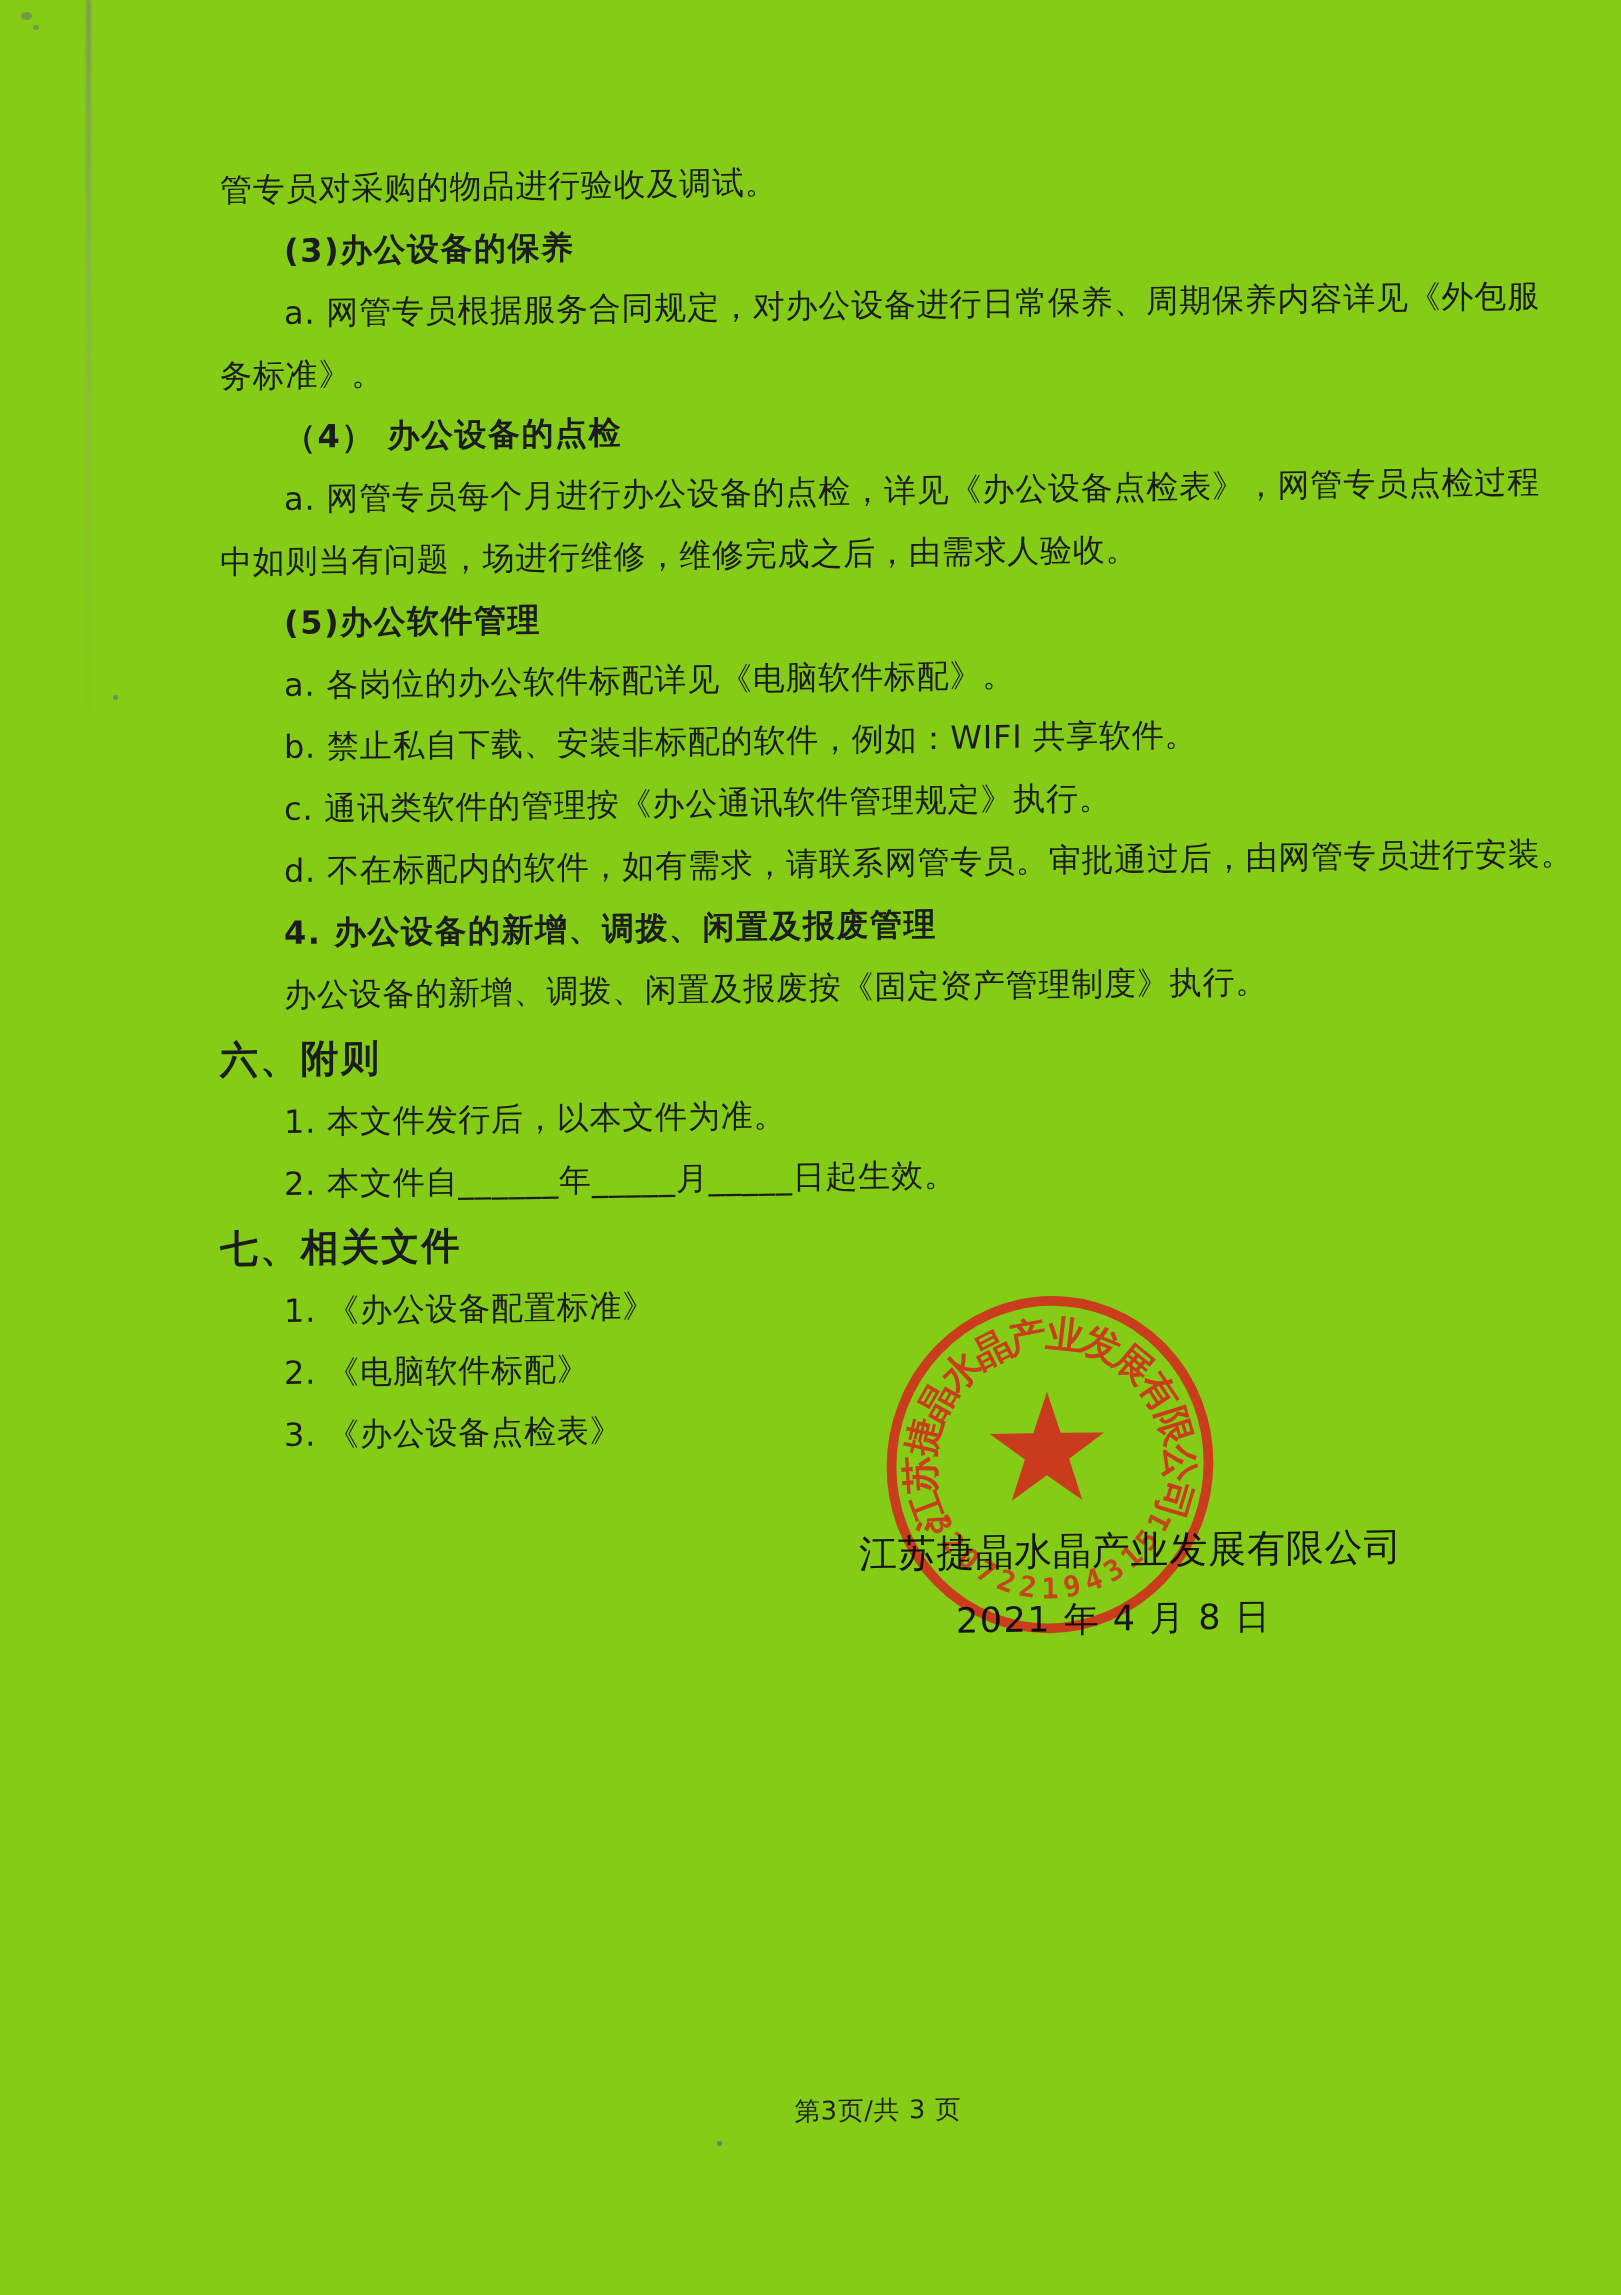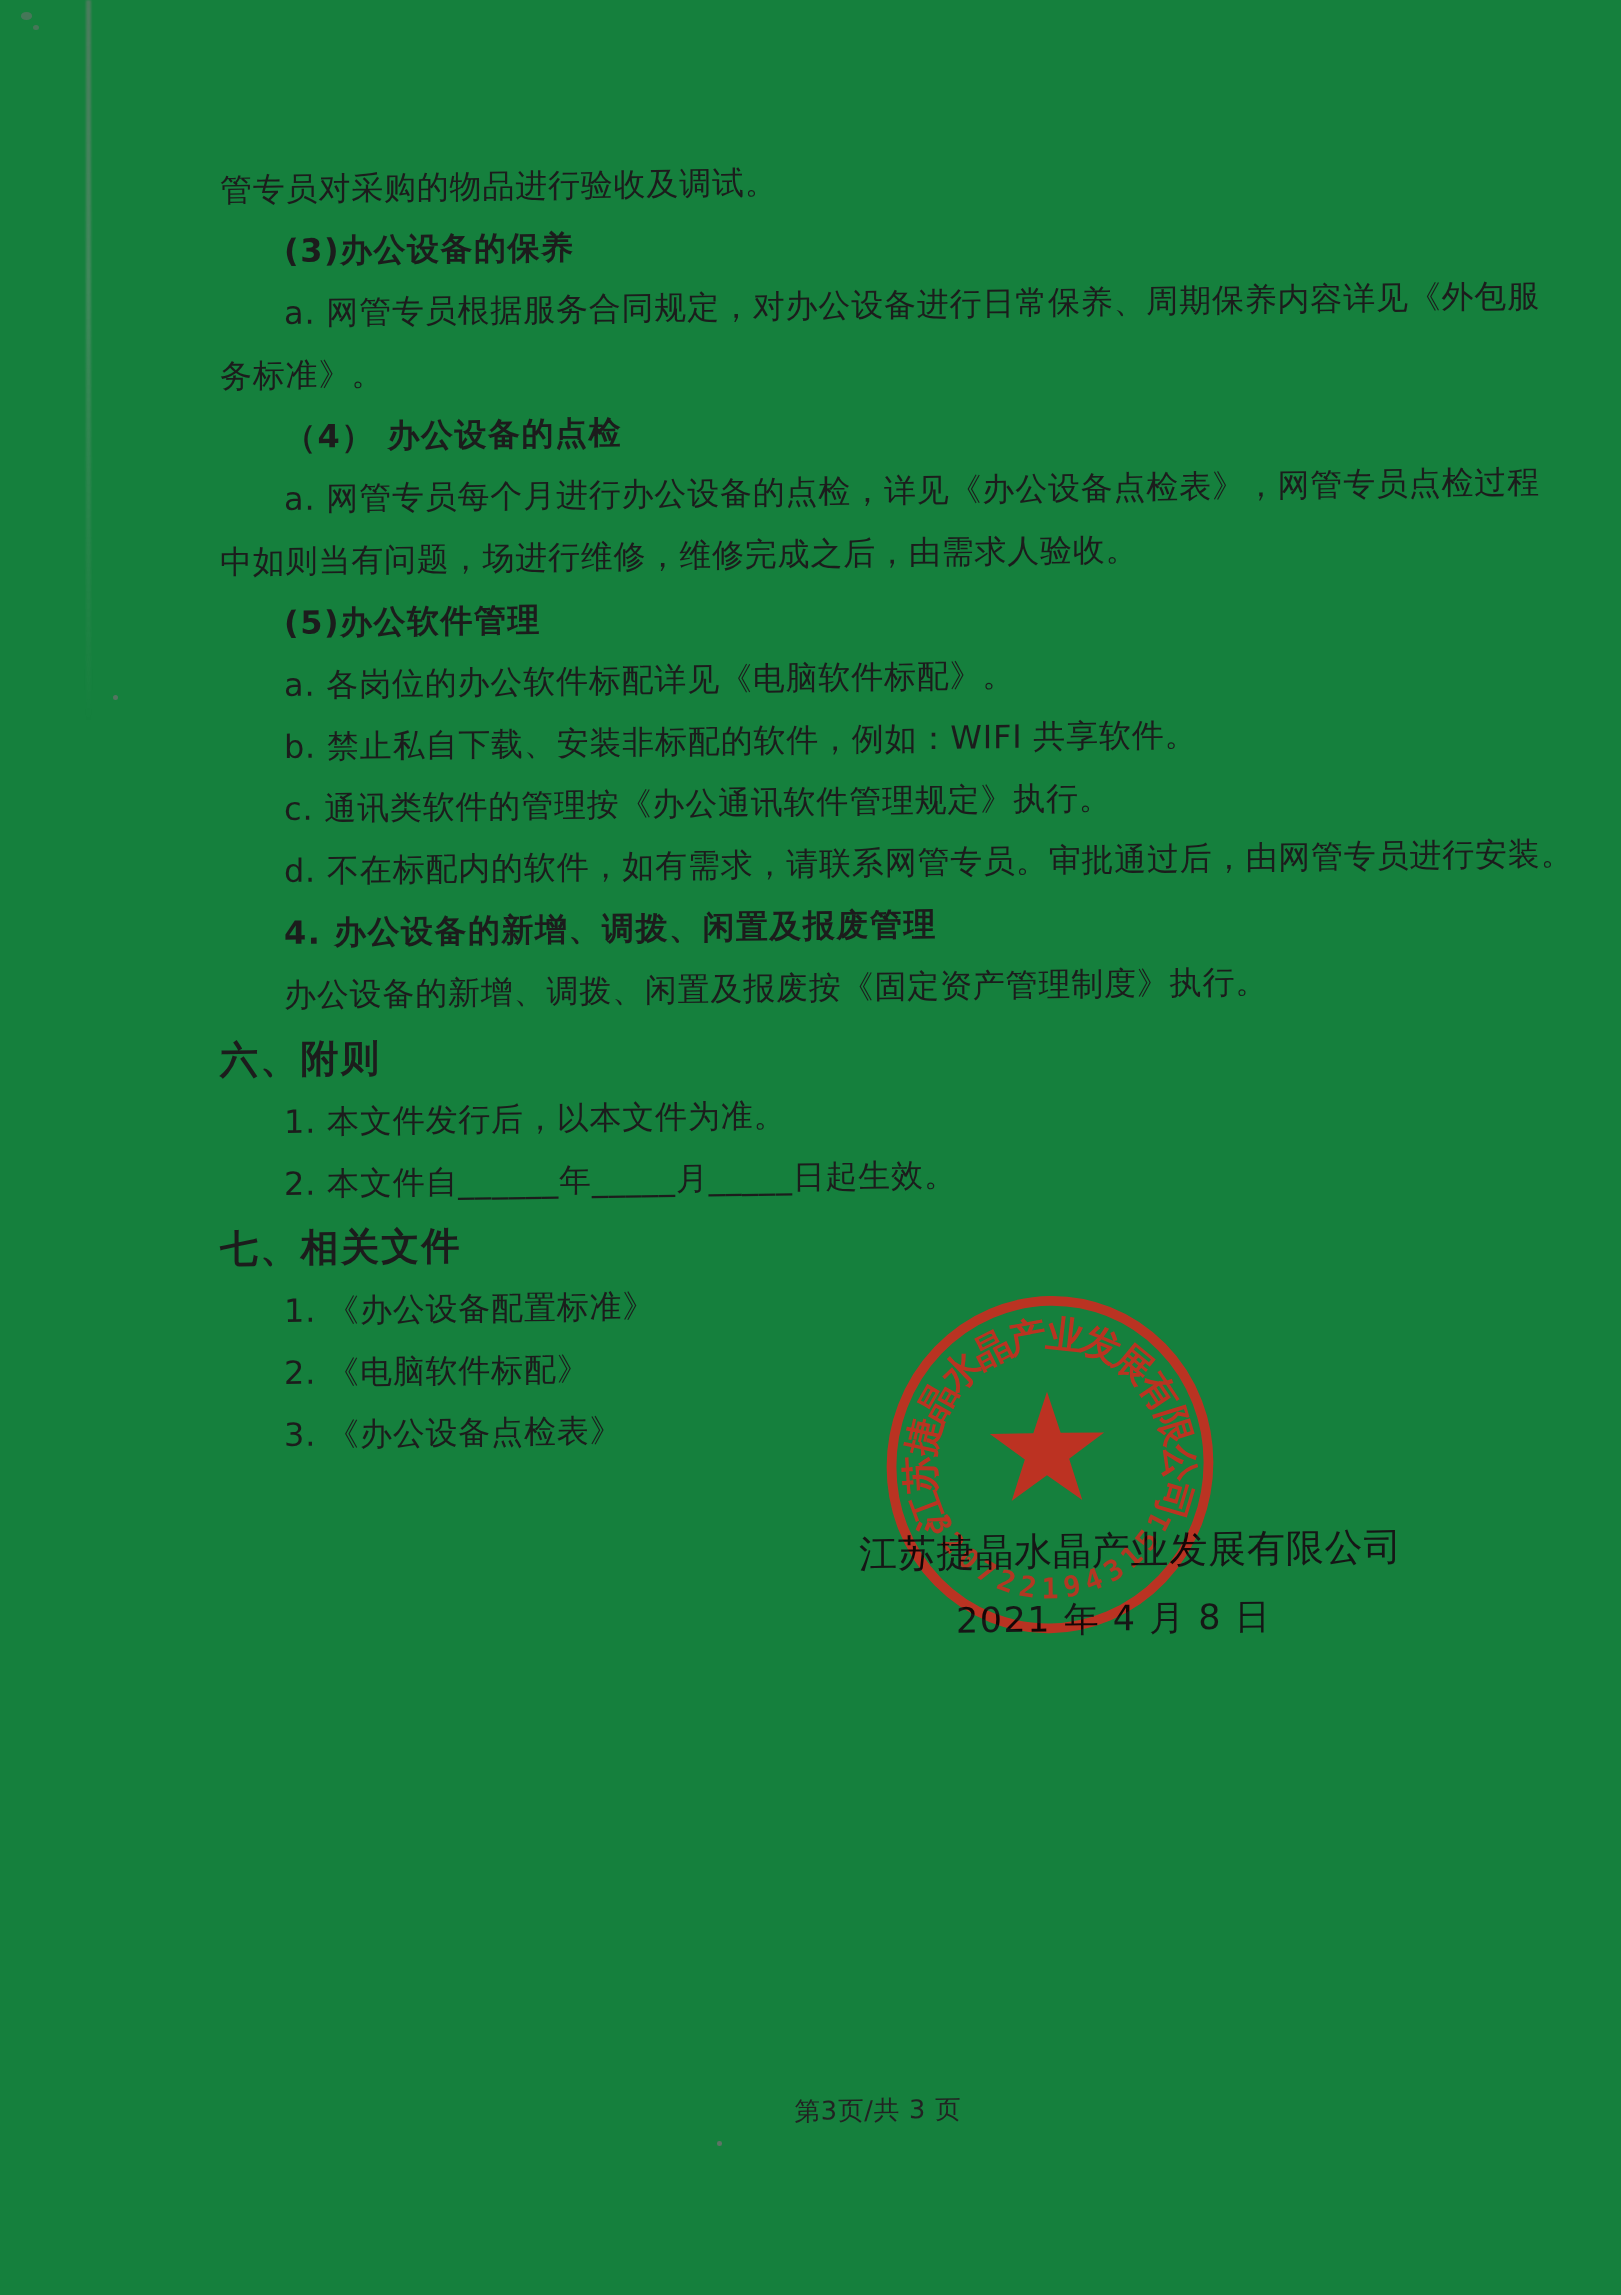--- a/index.html
+++ b/index.html
@@ -1,19 +1,19 @@
 <!DOCTYPE html>
 <html style="font-size:12px"><head>
 <meta charset="utf-8">
 <style>
   html,body{margin:0;padding:0;background:#e8e8e8;}
   .page{
     position:relative;
     width:1622px;height:2295px;
-    background:#15803d;
+    background:#84cc16;
     overflow:hidden;
     font-family:"DejaVu Sans","Liberation Sans",sans-serif;
     color:#1c1c1c;
   }
   
   .scan-content{
     position:absolute;inset:0;
     transform:skewY(-0.8deg);
     transform-origin:0 0;
   }

